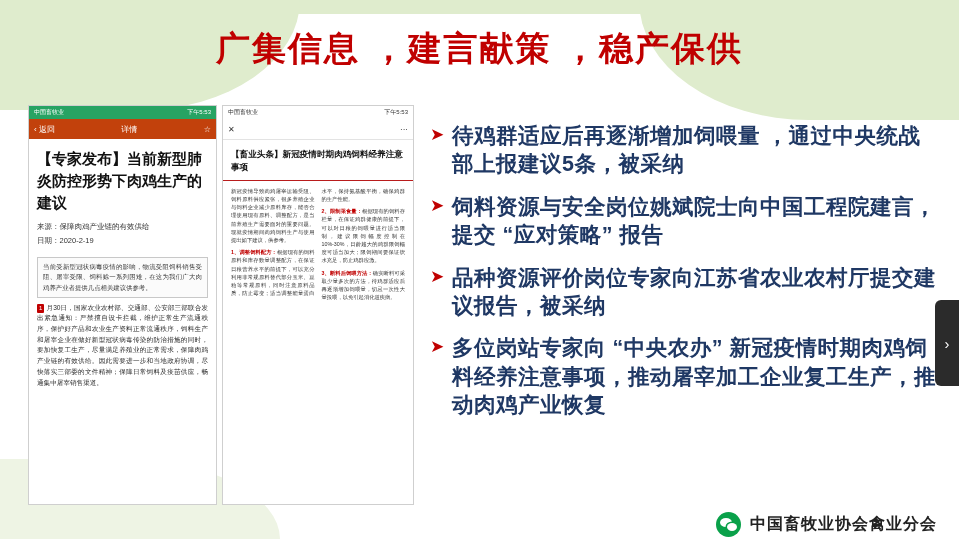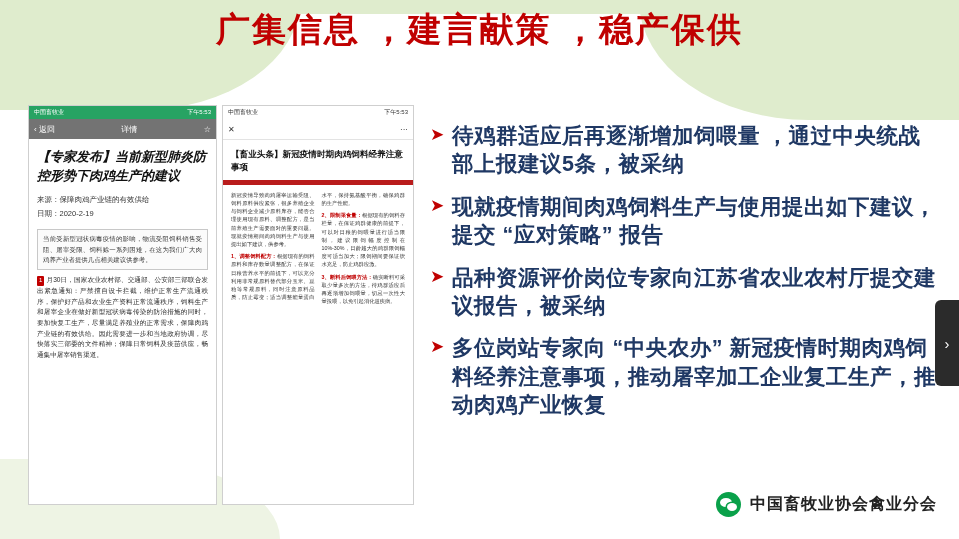--- a/index.html
+++ b/index.html
@@ -40,21 +40,21 @@
   }
   .corner-bl {
     position: absolute;
     left: 0; bottom: 0;
     width: 280px; height: 80px;
     background: #eef4e4;
     border-top-right-radius: 160px 80px;
   }
   .title {
     position: absolute;
-    left: 0; top: 7px;
+    left: 0; top: 26px;
     width: 959px;
     text-align: center;
     font-size: 34px;
     font-weight: bold;
     color: #c00000;
     letter-spacing: 2px;
     z-index: 5;
   }
   
   .shot {
@@ -80,30 +80,29 @@
 
   .ph-navbar {
     height: 20px;
     display: flex;
     align-items: center;
     justify-content: space-between;
     padding: 0 5px;
     font-size: 8px;
     color: #ffffff;
   }
-  .shot-a .ph-navbar { background: #737373; gap: 44px; }
+  .shot-a .ph-navbar { background: #c2410c; gap: 44px; }
   .shot-b .ph-navbar { background: #ffffff; color: #333; border-bottom: 1px solid #e3e3e3; }
 
   .art-title {
-    font-size: 13px;
+    font-size: 15px;
     font-weight: bold;
     color: #111;
     line-height: 1.45;
     padding: 9px 8px 5px 8px;
-    font-style: italic;
   }
   .art-meta {
     font-size: 7.5px;
     color: #333;
     line-height: 1.85;
     padding: 2px 8px 6px 8px;
   }
   .art-body {
     padding: 0 8px;
     font-size: 6.6px;
@@ -130,21 +129,21 @@
     padding: 0 2px;
     margin-right: 2px;
     border-radius: 1px;
   }
   .shot-b-head {
     font-size: 8.6px;
     font-weight: bold;
     color: #111;
     line-height: 1.5;
     padding: 8px 8px 6px 8px;
-    border-bottom: 5px solid #b91c1c;
+    border-bottom: 1px solid #b91c1c;
   }
   .shot-b-body {
     padding: 6px 8px 0 8px;
     column-count: 2;
     column-gap: 7px;
     font-size: 5.3px;
     line-height: 1.55;
     color: #333;
     text-align: justify;
   }
@@ -180,21 +179,21 @@
     line-height: 1.32;
     color: #1f3864;
     font-weight: bold;
     letter-spacing: 0.5px;
   }
 
   
   .footer {
     position: absolute;
     right: 22px;
-    bottom: 22px;
+    bottom: 2px;
     display: flex;
     align-items: center;
     z-index: 6;
   }
   .wechat-logo {
     width: 25px; height: 25px;
     border-radius: 50%;
     background: #0aa14a;
     position: relative;
     margin-right: 9px;
@@ -302,21 +301,21 @@
     </div>
   </div>
 
   <div class="bullets">
     <div class="bullet">
       <div class="bullet-marker">➤</div>
       <div class="bullet-text">待鸡群适应后再逐渐增加饲喂量 ，通过中央统战部上报建议5条，被采纳</div>
     </div>
     <div class="bullet">
       <div class="bullet-marker">➤</div>
-      <div class="bullet-text">现就疫情期间肉鸡饲料生产与使用提出如下建议，提交 “应对策略” 报告</div>
+      <div class="bullet-text">饲料资源与安全岗位姚斌院士向中国工程院建言，提交 “应对策略” 报告</div>
     </div>
     <div class="bullet">
       <div class="bullet-marker">➤</div>
       <div class="bullet-text">品种资源评价岗位专家向江苏省农业农村厅提交建议报告，被采纳</div>
     </div>
     <div class="bullet">
       <div class="bullet-marker">➤</div>
       <div class="bullet-text">多位岗站专家向 “中央农办” 新冠疫情时期肉鸡饲料经养注意事项，推动屠宰加工企业复工生产，推动肉鸡产业恢复</div>
     </div>
   </div>

